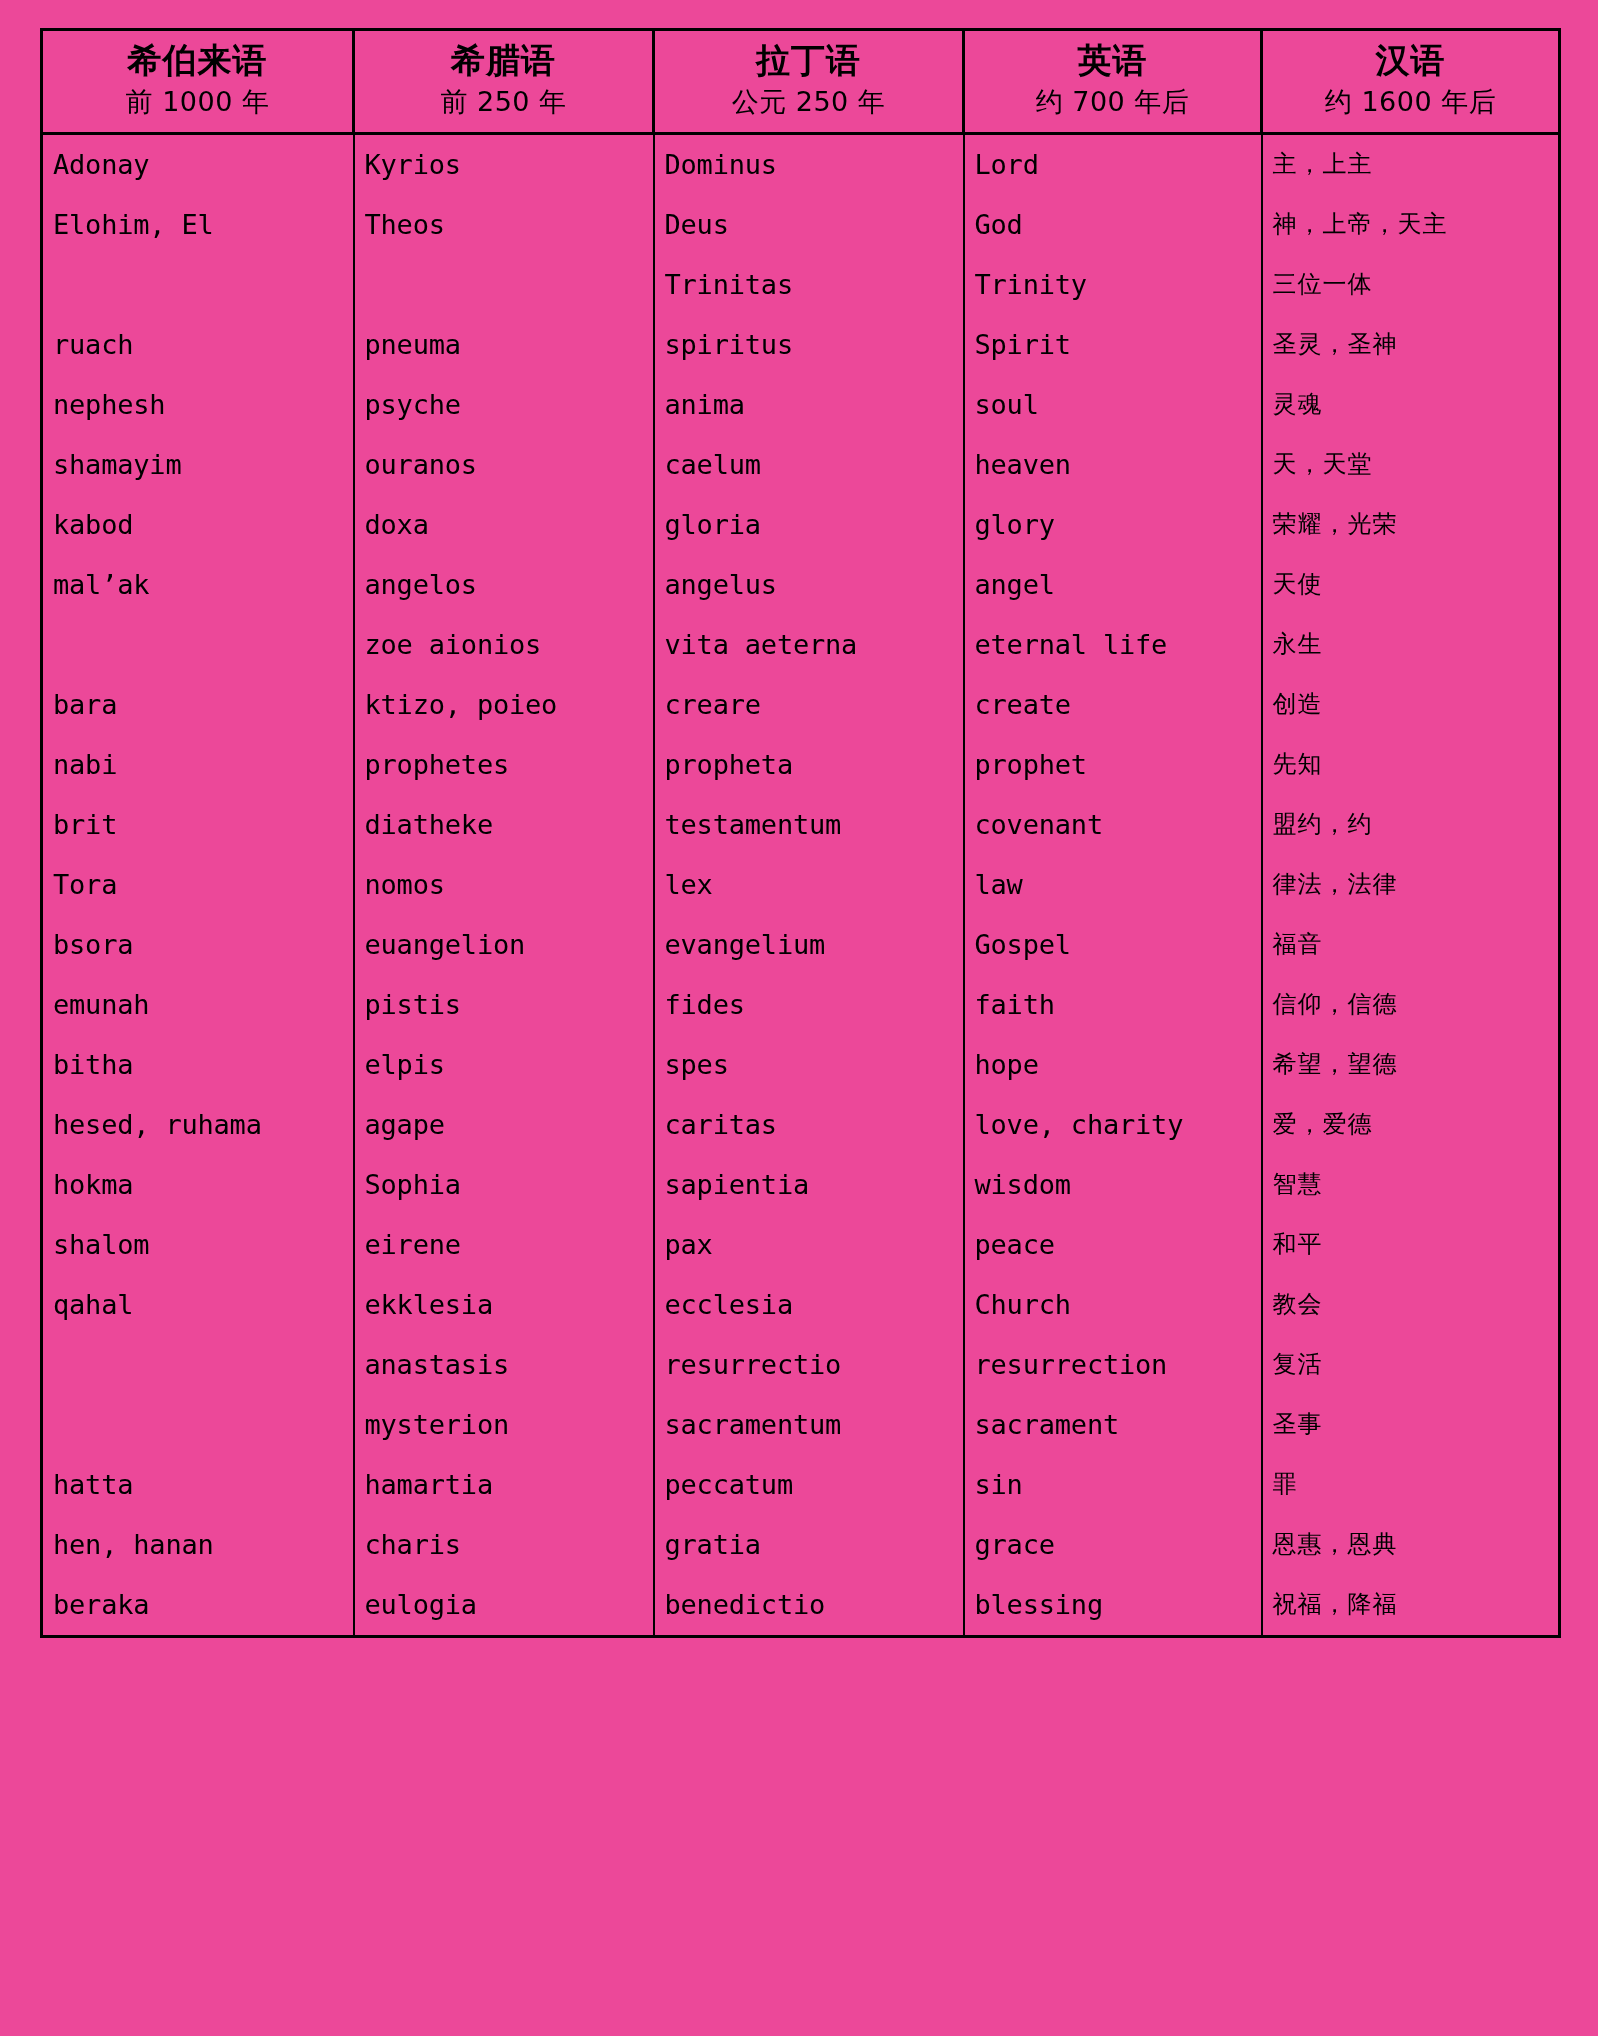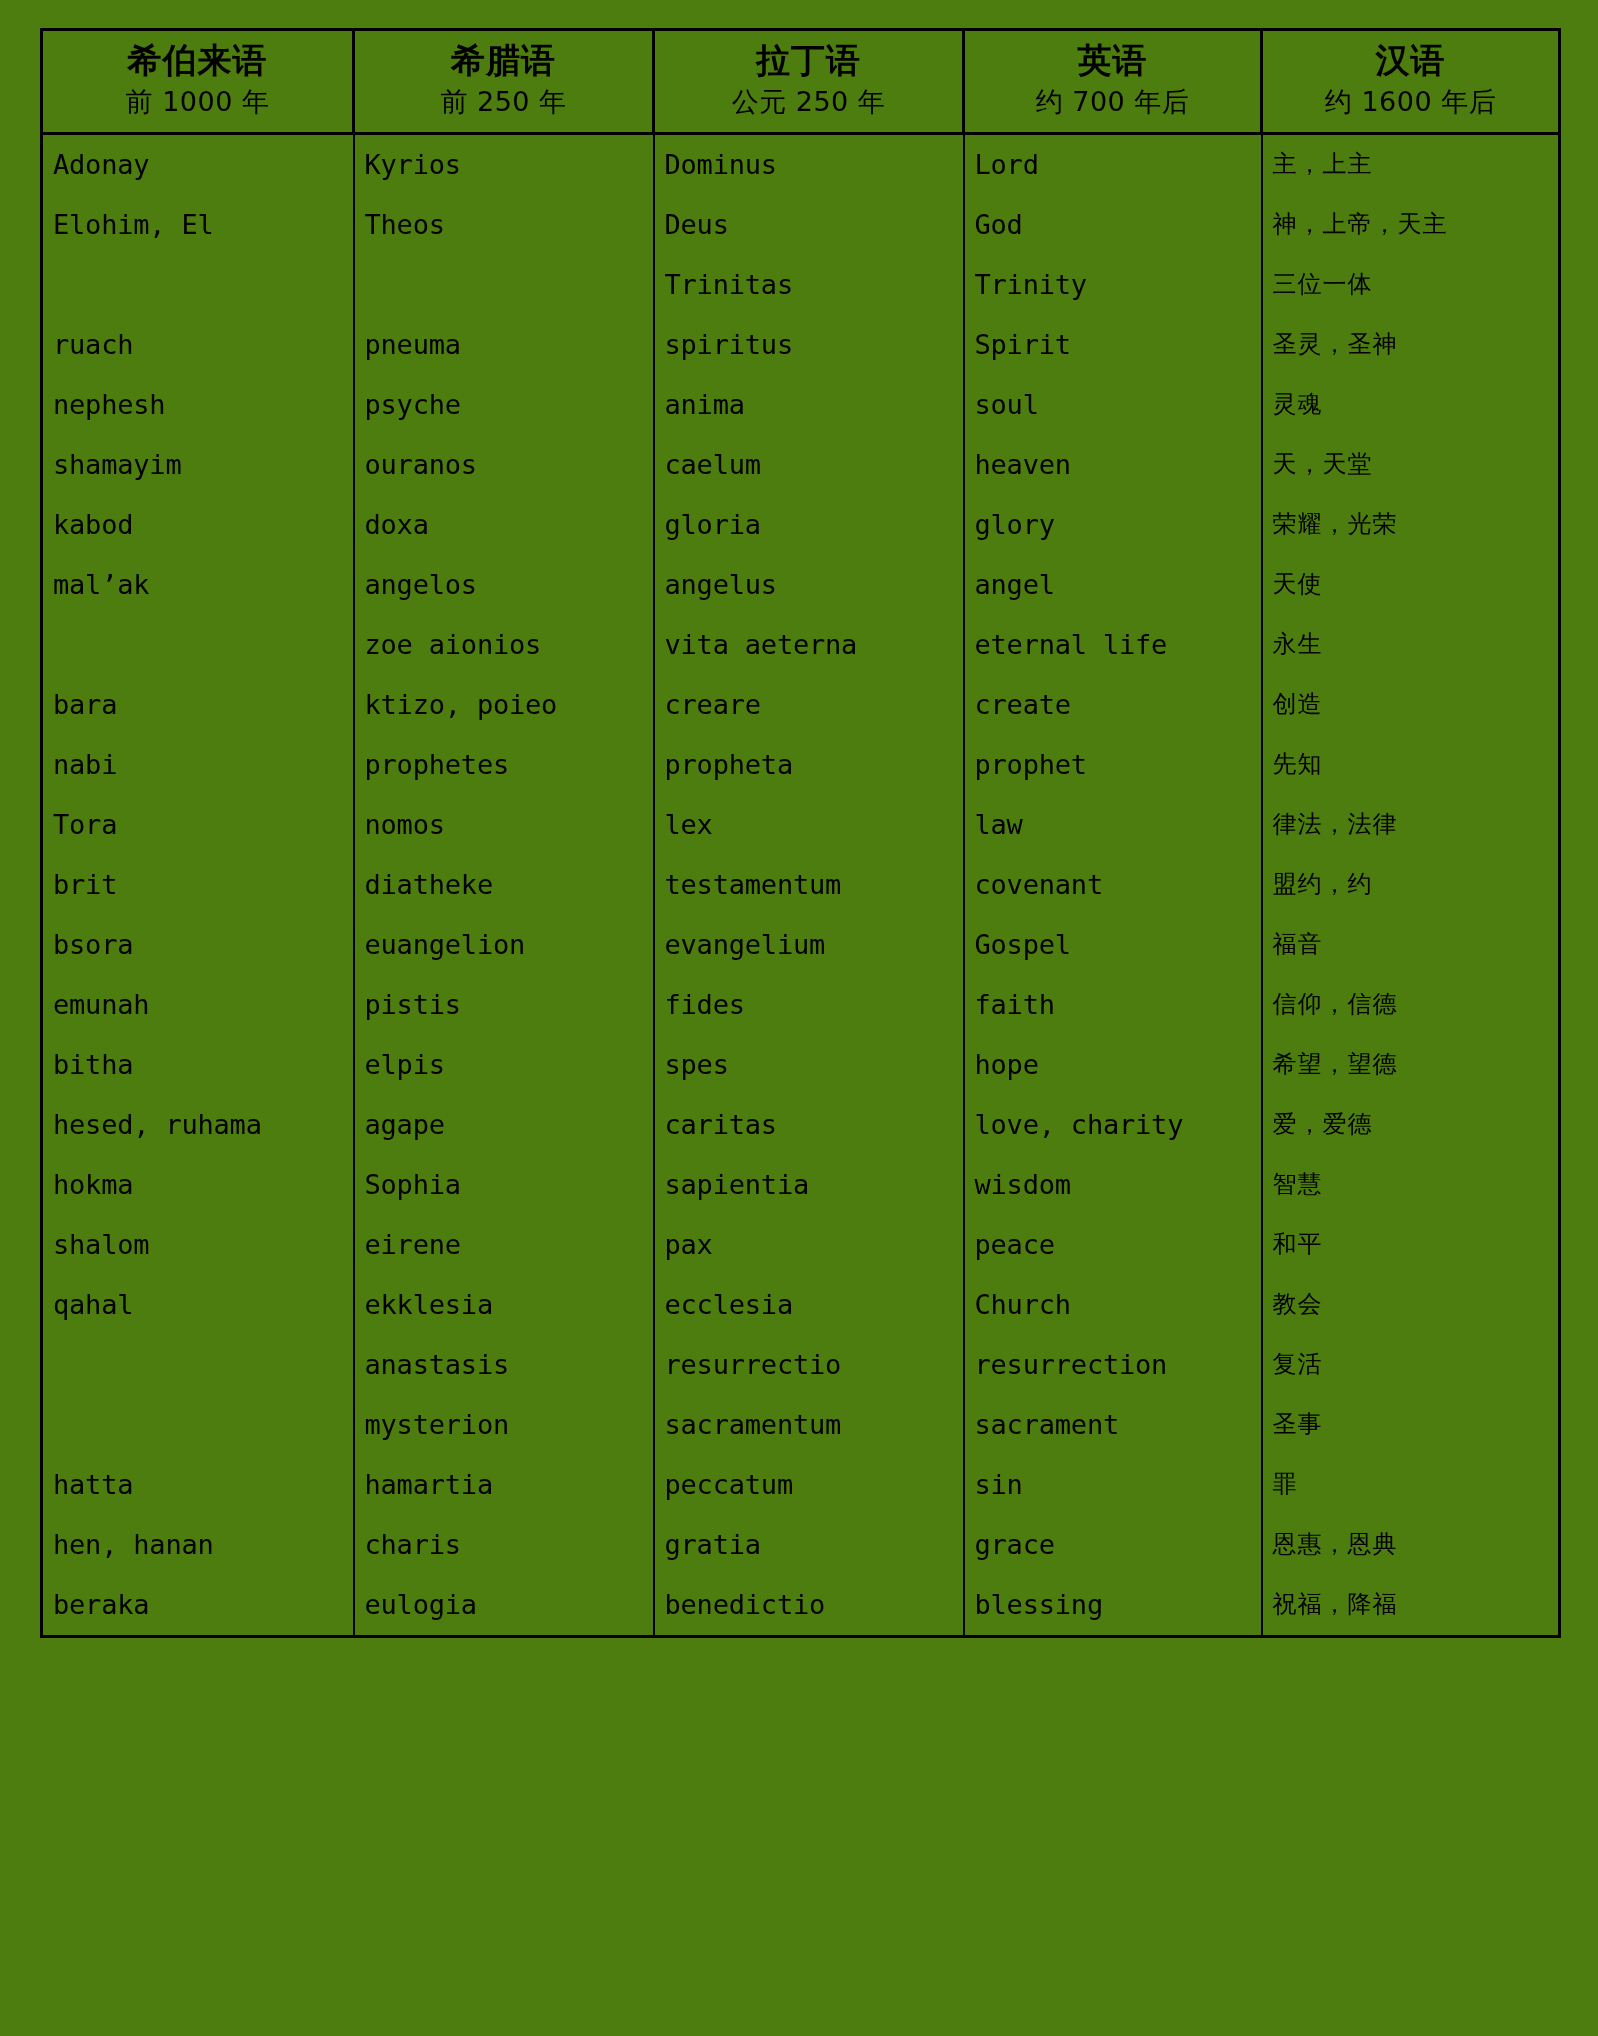--- a/index.html
+++ b/index.html
@@ -10,21 +10,21 @@
   body {
     width: 1598px;
     font-family: "DejaVu Sans", sans-serif;
     color: #000000;
   }
   .page {
     width: 1598px;
     min-height: 2036px;
     box-sizing: border-box;
     padding: 28px 40px 40px 40px;
-    background: #4d7c0f;
+    background: #ec4899;
   }
   table.lexicon {
     border-collapse: collapse;
     width: 1518px;
     table-layout: fixed;
     border: 3px solid #000000;
   }
   table.lexicon col.c0 { width: 312px; }
   table.lexicon col.c1 { width: 300px; }
   table.lexicon col.c2 { width: 310px; }
@@ -195,34 +195,34 @@
           <td class="hanzi">创造</td>
         </tr>
         <tr>
           <td class="latin">nabi</td>
           <td class="latin">prophetes</td>
           <td class="latin">propheta</td>
           <td class="latin">prophet</td>
           <td class="hanzi">先知</td>
         </tr>
         <tr>
+          <td class="latin">brit</td>
+          <td class="latin">diatheke</td>
+          <td class="latin">testamentum</td>
+          <td class="latin">covenant</td>
+          <td class="hanzi">盟约，约</td>
+        </tr>
+        <tr>
           <td class="latin">Tora</td>
           <td class="latin">nomos</td>
           <td class="latin">lex</td>
           <td class="latin">law</td>
           <td class="hanzi">律法，法律</td>
         </tr>
         <tr>
-          <td class="latin">brit</td>
-          <td class="latin">diatheke</td>
-          <td class="latin">testamentum</td>
-          <td class="latin">covenant</td>
-          <td class="hanzi">盟约，约</td>
-        </tr>
-        <tr>
           <td class="latin">bsora</td>
           <td class="latin">euangelion</td>
           <td class="latin">evangelium</td>
           <td class="latin">Gospel</td>
           <td class="hanzi">福音</td>
         </tr>
         <tr>
           <td class="latin">emunah</td>
           <td class="latin">pistis</td>
           <td class="latin">fides</td>

